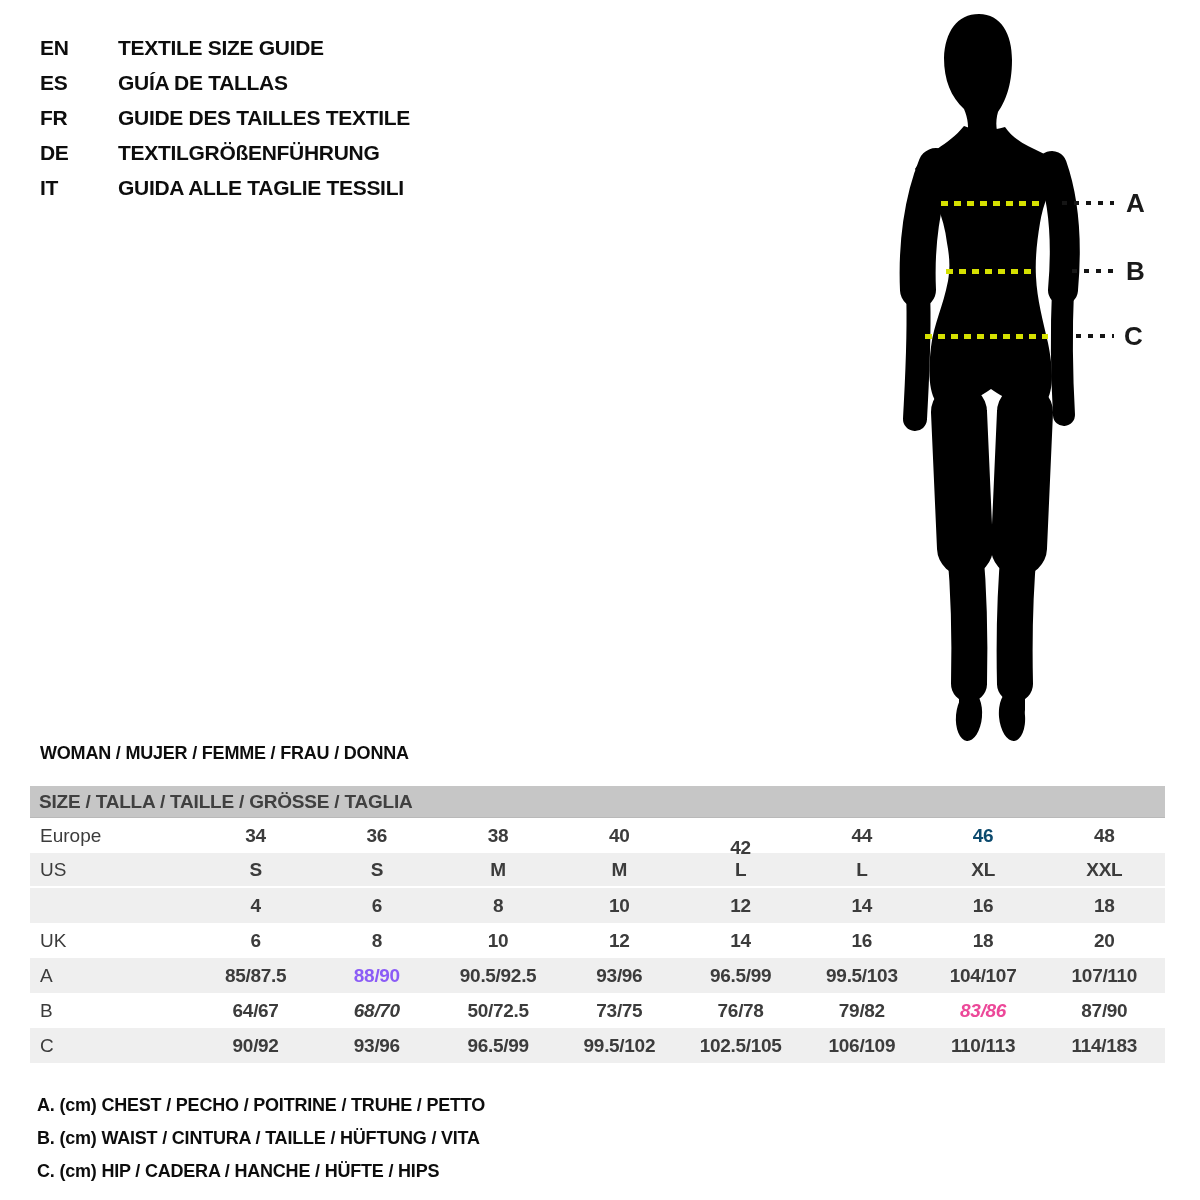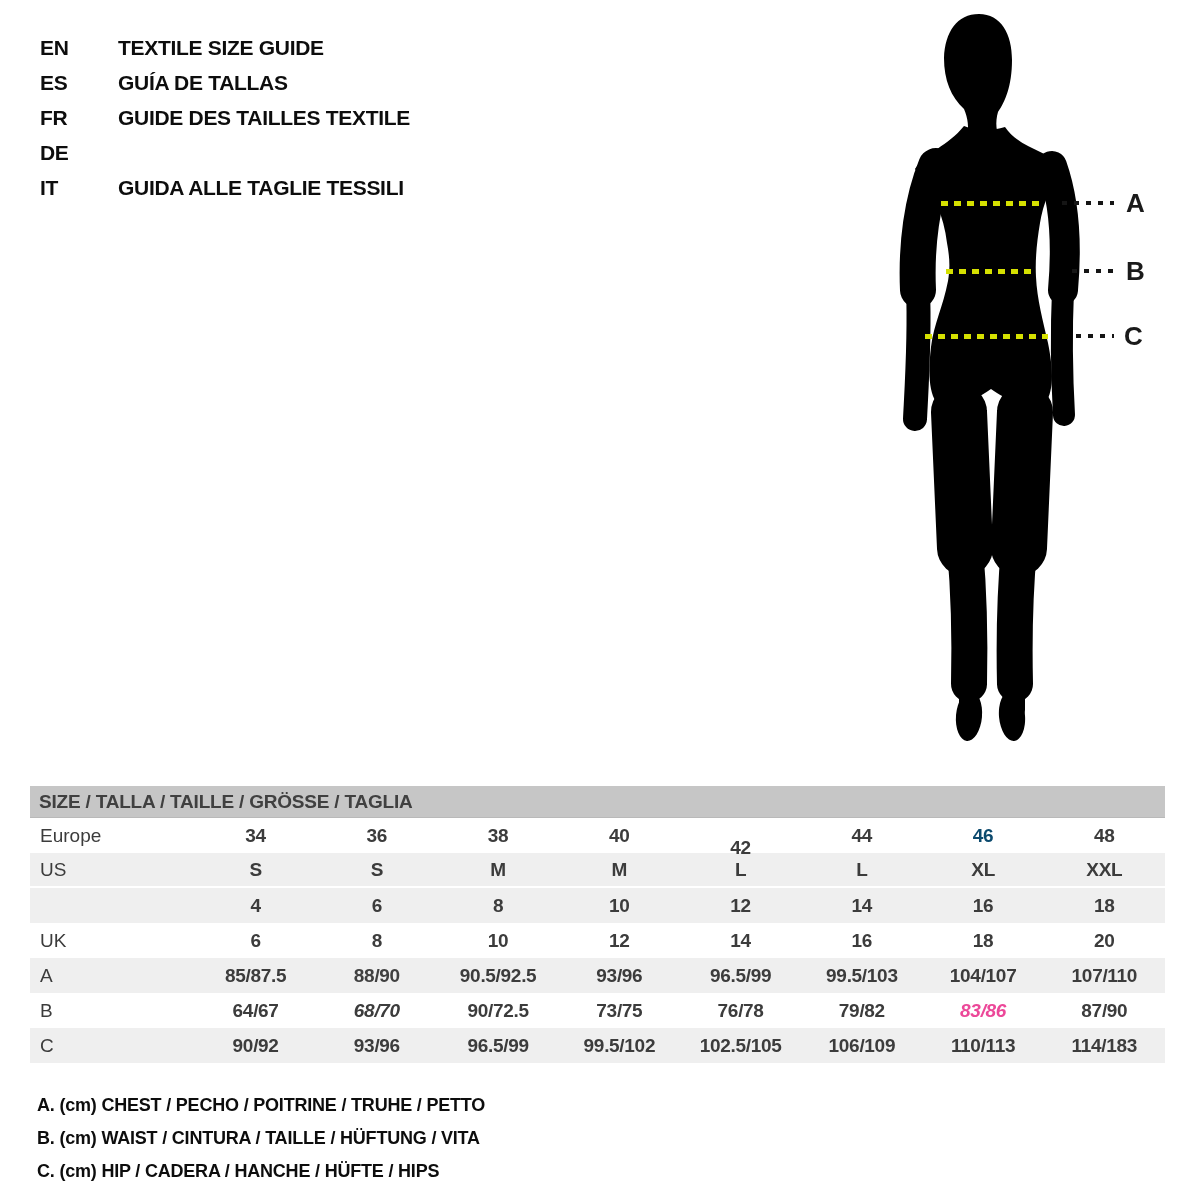--- a/index.html
+++ b/index.html
@@ -46,20 +46,21 @@
       <div class="lang-row">
         <span class="lang-code">ES</span>
         <span class="lang-label">GUÍA DE TALLAS</span>
       </div>
       <div class="lang-row">
         <span class="lang-code">FR</span>
         <span class="lang-label">GUIDE DES TAILLES TEXTILE</span>
       </div>
       <div class="lang-row">
         <span class="lang-code">DE</span>
+        <span class="lang-label">TEXTILGRÖßENFÜHRUNG</span>
       </div>
       <div class="lang-row">
         <span class="lang-code">IT</span>
         <span class="lang-label">GUIDA ALLE TAGLIE TESSILI</span>
       </div>
     </div>
 
   <svg class="figure-svg" viewBox="855 0 270 750" aria-hidden="true">
     <g fill="#000000" stroke="none">
 
@@ -94,20 +95,21 @@
       <div class="mline-black" style="left: 1062px; top: 201px; width: 52px; background: repeating-linear-gradient(90deg, rgb(21, 21, 21) 0px, rgb(21, 21, 21) 5px, transparent 5px, transparent 12px);"></div>
       <span class="mline-label" style="left: 1126px; top: 190px;">A</span>
       <div class="mline-yellow" style="left: 946px; top: 269px; width: 90px; background: repeating-linear-gradient(90deg, rgb(213, 224, 0) 0px, rgb(213, 224, 0) 7px, transparent 7px, transparent 13px);"></div>
       <div class="mline-black" style="left: 1072px; top: 269px; width: 42px; background: repeating-linear-gradient(90deg, rgb(21, 21, 21) 0px, rgb(21, 21, 21) 5px, transparent 5px, transparent 12px);"></div>
       <span class="mline-label" style="left: 1126px; top: 258px;">B</span>
       <div class="mline-yellow" style="left: 925px; top: 334px; width: 123px; background: repeating-linear-gradient(90deg, rgb(213, 224, 0) 0px, rgb(213, 224, 0) 7px, transparent 7px, transparent 13px);"></div>
       <div class="mline-black" style="left: 1076px; top: 334px; width: 38px; background: repeating-linear-gradient(90deg, rgb(21, 21, 21) 0px, rgb(21, 21, 21) 5px, transparent 5px, transparent 12px);"></div>
       <span class="mline-label" style="left: 1124px; top: 323px;">C</span>
     </div>
 
+  <div class="section-title">WOMAN / MUJER / FEMME / FRAU / DONNA</div>
 
   <div class="size-table">
     <div class="thead" style="background: rgb(198, 198, 198); color: rgb(64, 64, 64);">SIZE / TALLA / TAILLE / GRÖSSE / TAGLIA</div>
     <div id="tbody">
         <div class="trow">
           <div class="tlabel" style="color: rgb(60, 60, 60);">Europe</div>
           <div class="tcell" style="color: rgb(60, 60, 60);">34</div>
           <div class="tcell" style="color: rgb(60, 60, 60);">36</div>
           <div class="tcell" style="color: rgb(60, 60, 60);">38</div>
           <div class="tcell" style="color: rgb(60, 60, 60);">40</div>
@@ -145,33 +147,33 @@
           <div class="tcell" style="color: rgb(60, 60, 60);">10</div>
           <div class="tcell" style="color: rgb(60, 60, 60);">12</div>
           <div class="tcell" style="color: rgb(60, 60, 60);">14</div>
           <div class="tcell" style="color: rgb(60, 60, 60);">16</div>
           <div class="tcell" style="color: rgb(60, 60, 60);">18</div>
           <div class="tcell" style="color: rgb(60, 60, 60);">20</div>
         </div>
         <div class="trow" style="background: rgb(239, 239, 239);">
           <div class="tlabel" style="color: rgb(60, 60, 60);">A</div>
           <div class="tcell" style="color: rgb(60, 60, 60);">85/87.5</div>
-          <div class="tcell" style="color: #404040;">88/90</div>
+          <div class="tcell" style="color: #8b5cf6;">88/90</div>
           <div class="tcell" style="color: rgb(60, 60, 60);">90.5/92.5</div>
           <div class="tcell" style="color: rgb(60, 60, 60);">93/96</div>
           <div class="tcell" style="color: rgb(60, 60, 60);">96.5/99</div>
           <div class="tcell" style="color: rgb(60, 60, 60);">99.5/103</div>
           <div class="tcell" style="color: rgb(60, 60, 60);">104/107</div>
           <div class="tcell" style="color: rgb(60, 60, 60);">107/110</div>
         </div>
         <div class="trow">
           <div class="tlabel" style="color: rgb(60, 60, 60);">B</div>
           <div class="tcell" style="color: rgb(60, 60, 60);">64/67</div>
           <div class="tcell" style="color: rgb(60, 60, 60); font-style: italic;">68/70</div>
-          <div class="tcell" style="color: rgb(60, 60, 60);">90/72.5</div>
+          <div class="tcell" style="color: rgb(60, 60, 60);">50/72.5</div>
           <div class="tcell" style="color: rgb(60, 60, 60);">73/75</div>
           <div class="tcell" style="color: rgb(60, 60, 60);">76/78</div>
           <div class="tcell" style="color: rgb(60, 60, 60);">79/82</div>
           <div class="tcell" style="color: #ec4899; font-style: italic;">83/86</div>
           <div class="tcell" style="color: rgb(60, 60, 60);">87/90</div>
         </div>
         <div class="trow" style="background: rgb(239, 239, 239);">
           <div class="tlabel" style="color: rgb(60, 60, 60);">C</div>
           <div class="tcell" style="color: rgb(60, 60, 60);">90/92</div>
           <div class="tcell" style="color: rgb(60, 60, 60);">93/96</div>

